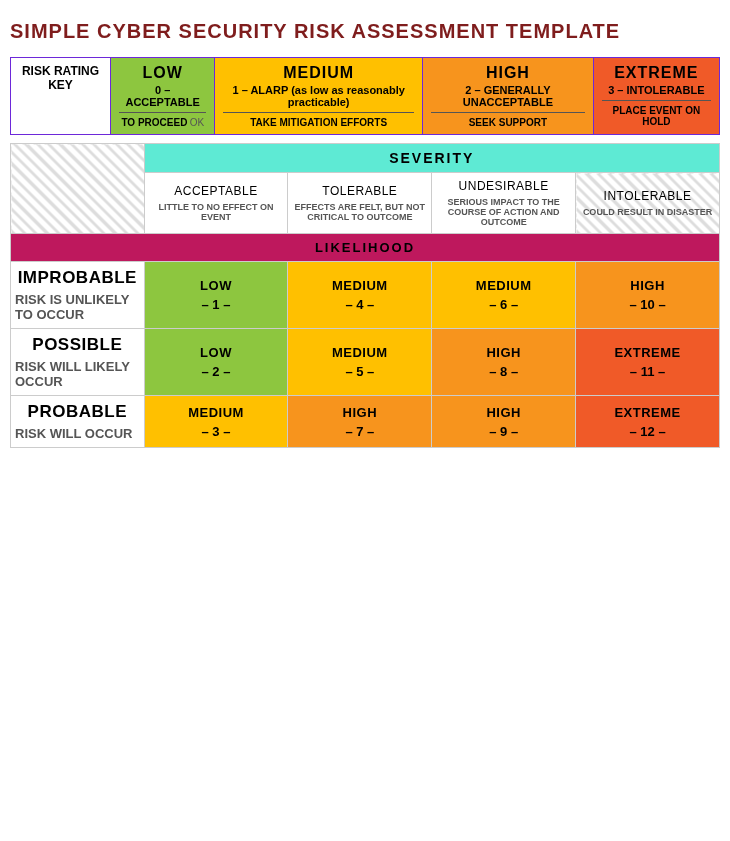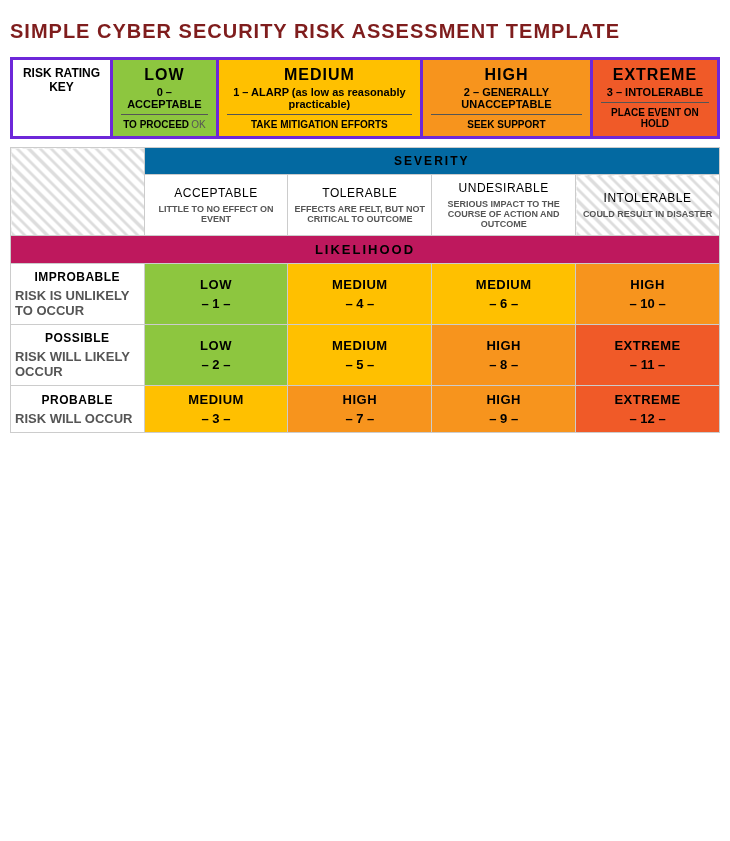--- a/index.html
+++ b/index.html
@@ -20,21 +20,21 @@
       letter-spacing: 1px;
     }
 
     
     .risk-key-table {
       width: 100%;
       border-collapse: collapse;
       margin-bottom: 8px;
     }
     .risk-key-table td {
-      border: 3px solid #6d28d9;
+      border: 1px solid #6d28d9;
       padding: 6px 8px;
       vertical-align: top;
       text-align: center;
     }
     .risk-key-label {
       font-weight: bold;
       font-size: 12px;
       background: #fff;
       text-align: left;
       width: 100px;
@@ -78,25 +78,25 @@
       margin-top: 8px;
     }
     .matrix-wrapper td, .matrix-wrapper th {
       border: 1px solid #ccc;
       vertical-align: middle;
       text-align: center;
       padding: 6px 4px;
     }
 
     .severity-header {
-      font-size: 12px;
+      font-size: 14px;
       font-weight: bold;
       letter-spacing: 2px;
       text-align: center;
-      background: #0369a1;
+      background: #5eead4;
       border-bottom: none;
     }
 
     .hatch-cell {
       background: repeating-linear-gradient(
         45deg,
         #ddd,
         #ddd 3px,
         #fff 3px,
         #fff 8px
@@ -123,21 +123,21 @@
       padding-left: 8px;
       background: #be185d;
     }
 
     .likelihood-label {
       text-align: left;
       padding: 8px;
       background: #fff;
     }
     .likelihood-name {
-      font-size: 12px;
+      font-size: 17px;
       font-weight: bold;
       letter-spacing: 0.5px;
       margin-bottom: 4px;
     }
     .likelihood-desc {
       font-size: 13px;
       font-weight: bold;
       color: #555;
       text-align: left;
     }

